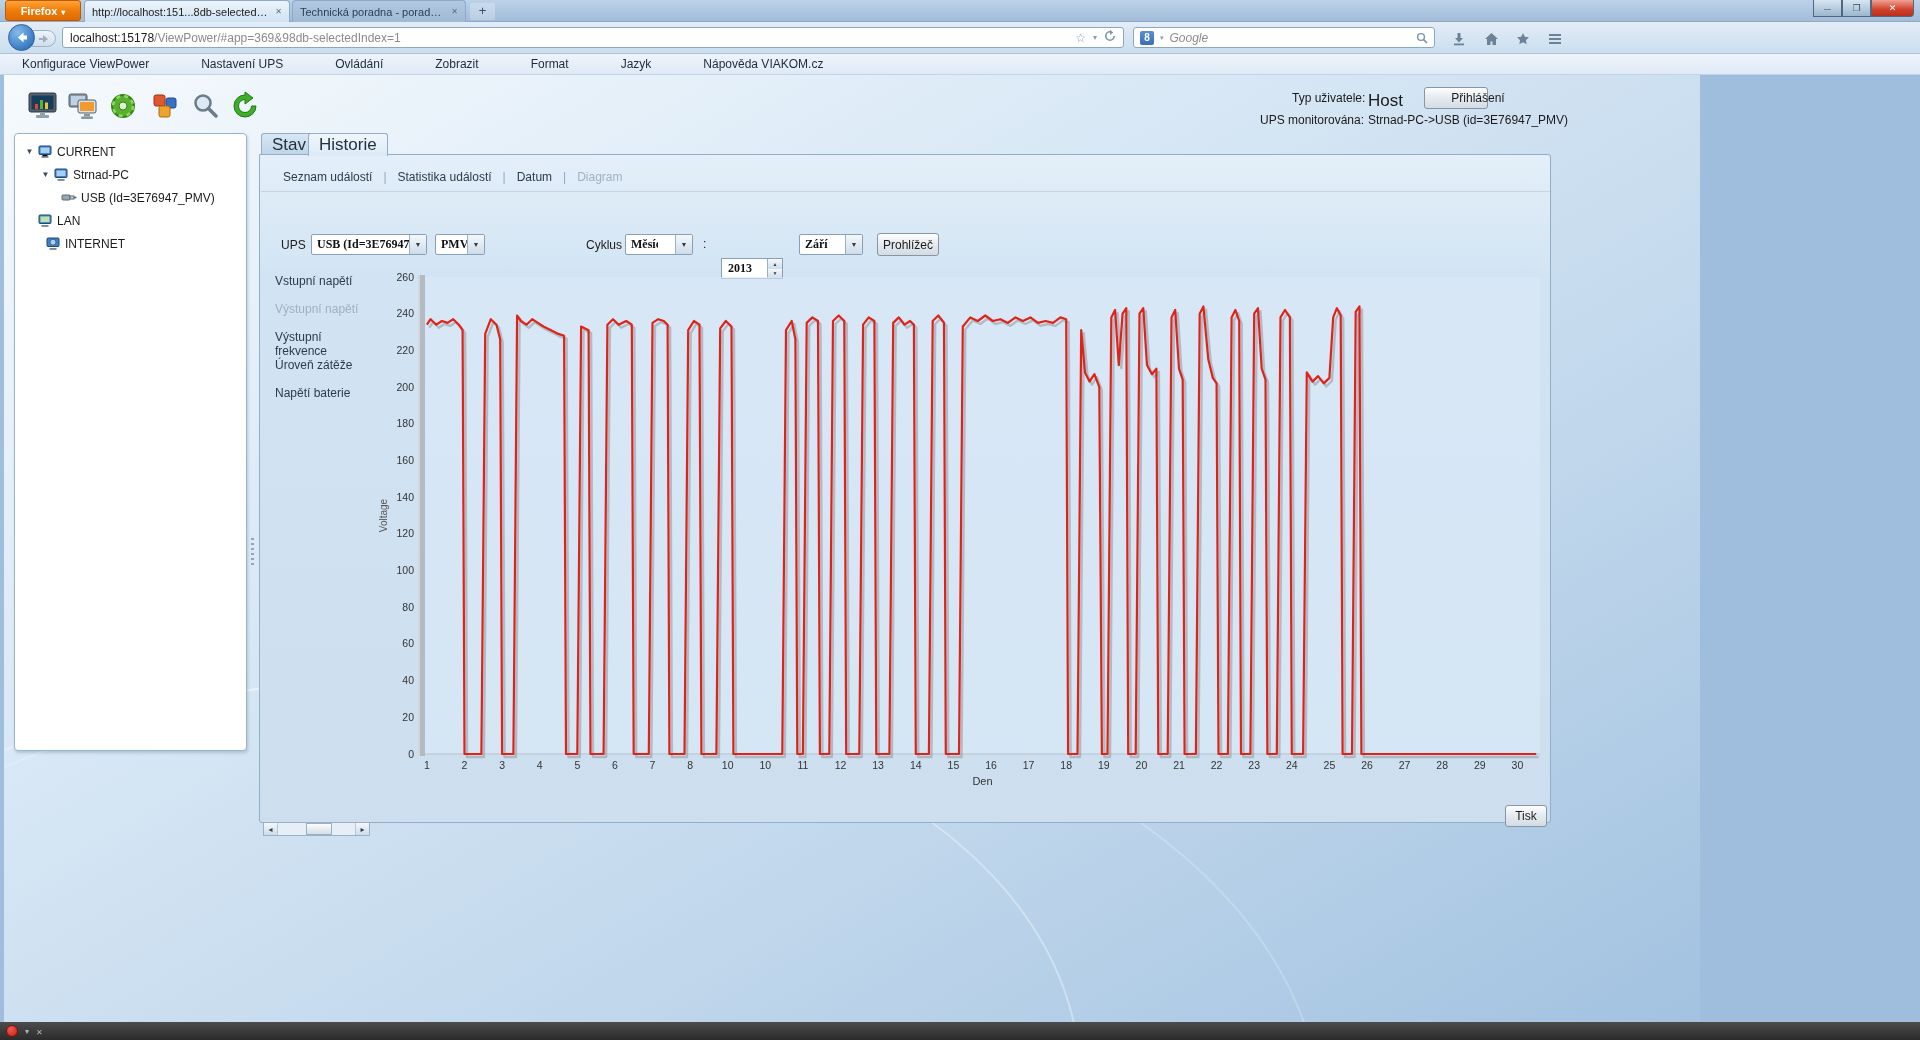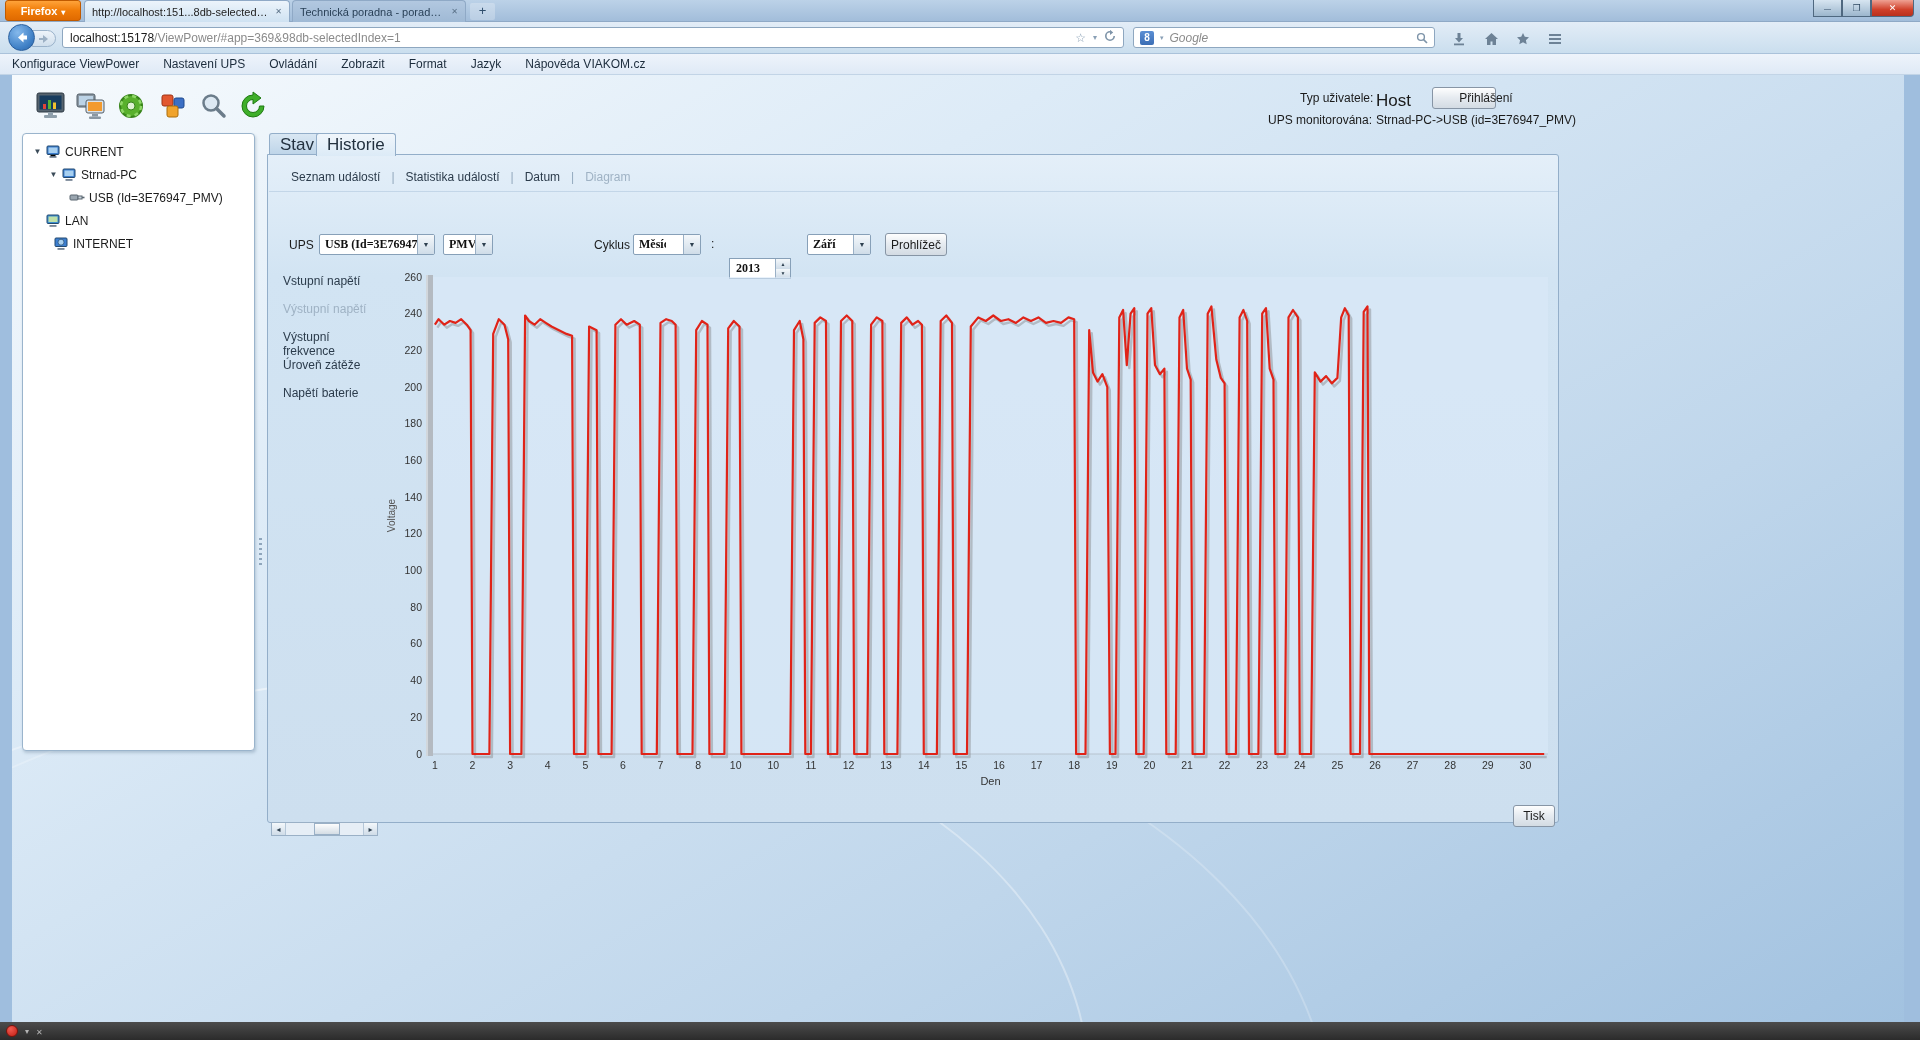--- a/index.html
+++ b/index.html
@@ -50,25 +50,25 @@
   #searchbar{position:absolute;left:1133px;top:5px;width:302px;height:21px;background:#fff;
     border:1px solid #8ea7c0;border-radius:3px;font-size:12px;display:flex;align-items:center;padding:0 6px;gap:6px;}
   #searchbar .engine-tile{width:14px;height:14px;border-radius:2px;background:linear-gradient(#5b8fd4,#3b6db4);
     color:#fff;font-size:10px;font-weight:bold;display:flex;align-items:center;justify-content:center;}
   #searchbar .ph{color:#8b8b8b;font-style:italic;flex:1;}
   .navicon{position:absolute;top:8px;width:22px;height:18px;display:flex;align-items:center;justify-content:center;}
   .navicon svg{display:block;}
 
   #menubar{position:absolute;left:0;top:54px;width:1920px;height:21px;
     background:linear-gradient(#eef4fb,#dfeaf6);border-bottom:1px solid #c2d4e6;
-    display:flex;align-items:center;}
+    display:flex;align-items:center;padding-left:10px;gap:28px;}
   .menu-item{font-size:12px;color:#1c2c3c;padding:0 12px;height:21px;display:flex;align-items:center;}
 
   
-  #page{position:absolute;left:12px;top:75px;width:1892px;height:947px;
+  #page{position:absolute;left:4px;top:75px;width:1696px;height:947px;
     background:linear-gradient(150deg,#f6fafd 0%,#ddebf7 30%,#bfd6eb 68%,#a2c2e0 100%);overflow:hidden;}
   .wave{position:absolute;border:2px solid rgba(255,255,255,.35);border-radius:50%;}
   #wave1{left:-420px;bottom:-560px;width:1500px;height:900px;transform:rotate(-6deg);}
   #wave2{left:-380px;bottom:-640px;width:1700px;height:1000px;transform:rotate(-4deg);border-color:rgba(255,255,255,.22);}
 
   .tool-btn{position:absolute;top:13px;width:38px;height:36px;display:flex;align-items:center;justify-content:center;border-radius:3px;}
 
   #user-line1-label{position:absolute;left:1288px;top:16px;font-size:12px;color:#1a1a1a;}
   #user-line1-value{position:absolute;left:1364px;top:16px;font-size:17px;color:#1a1a1a;}
   #login-btn{position:absolute;left:1420px;top:12px;width:64px;height:22px;padding-left:44px;}

